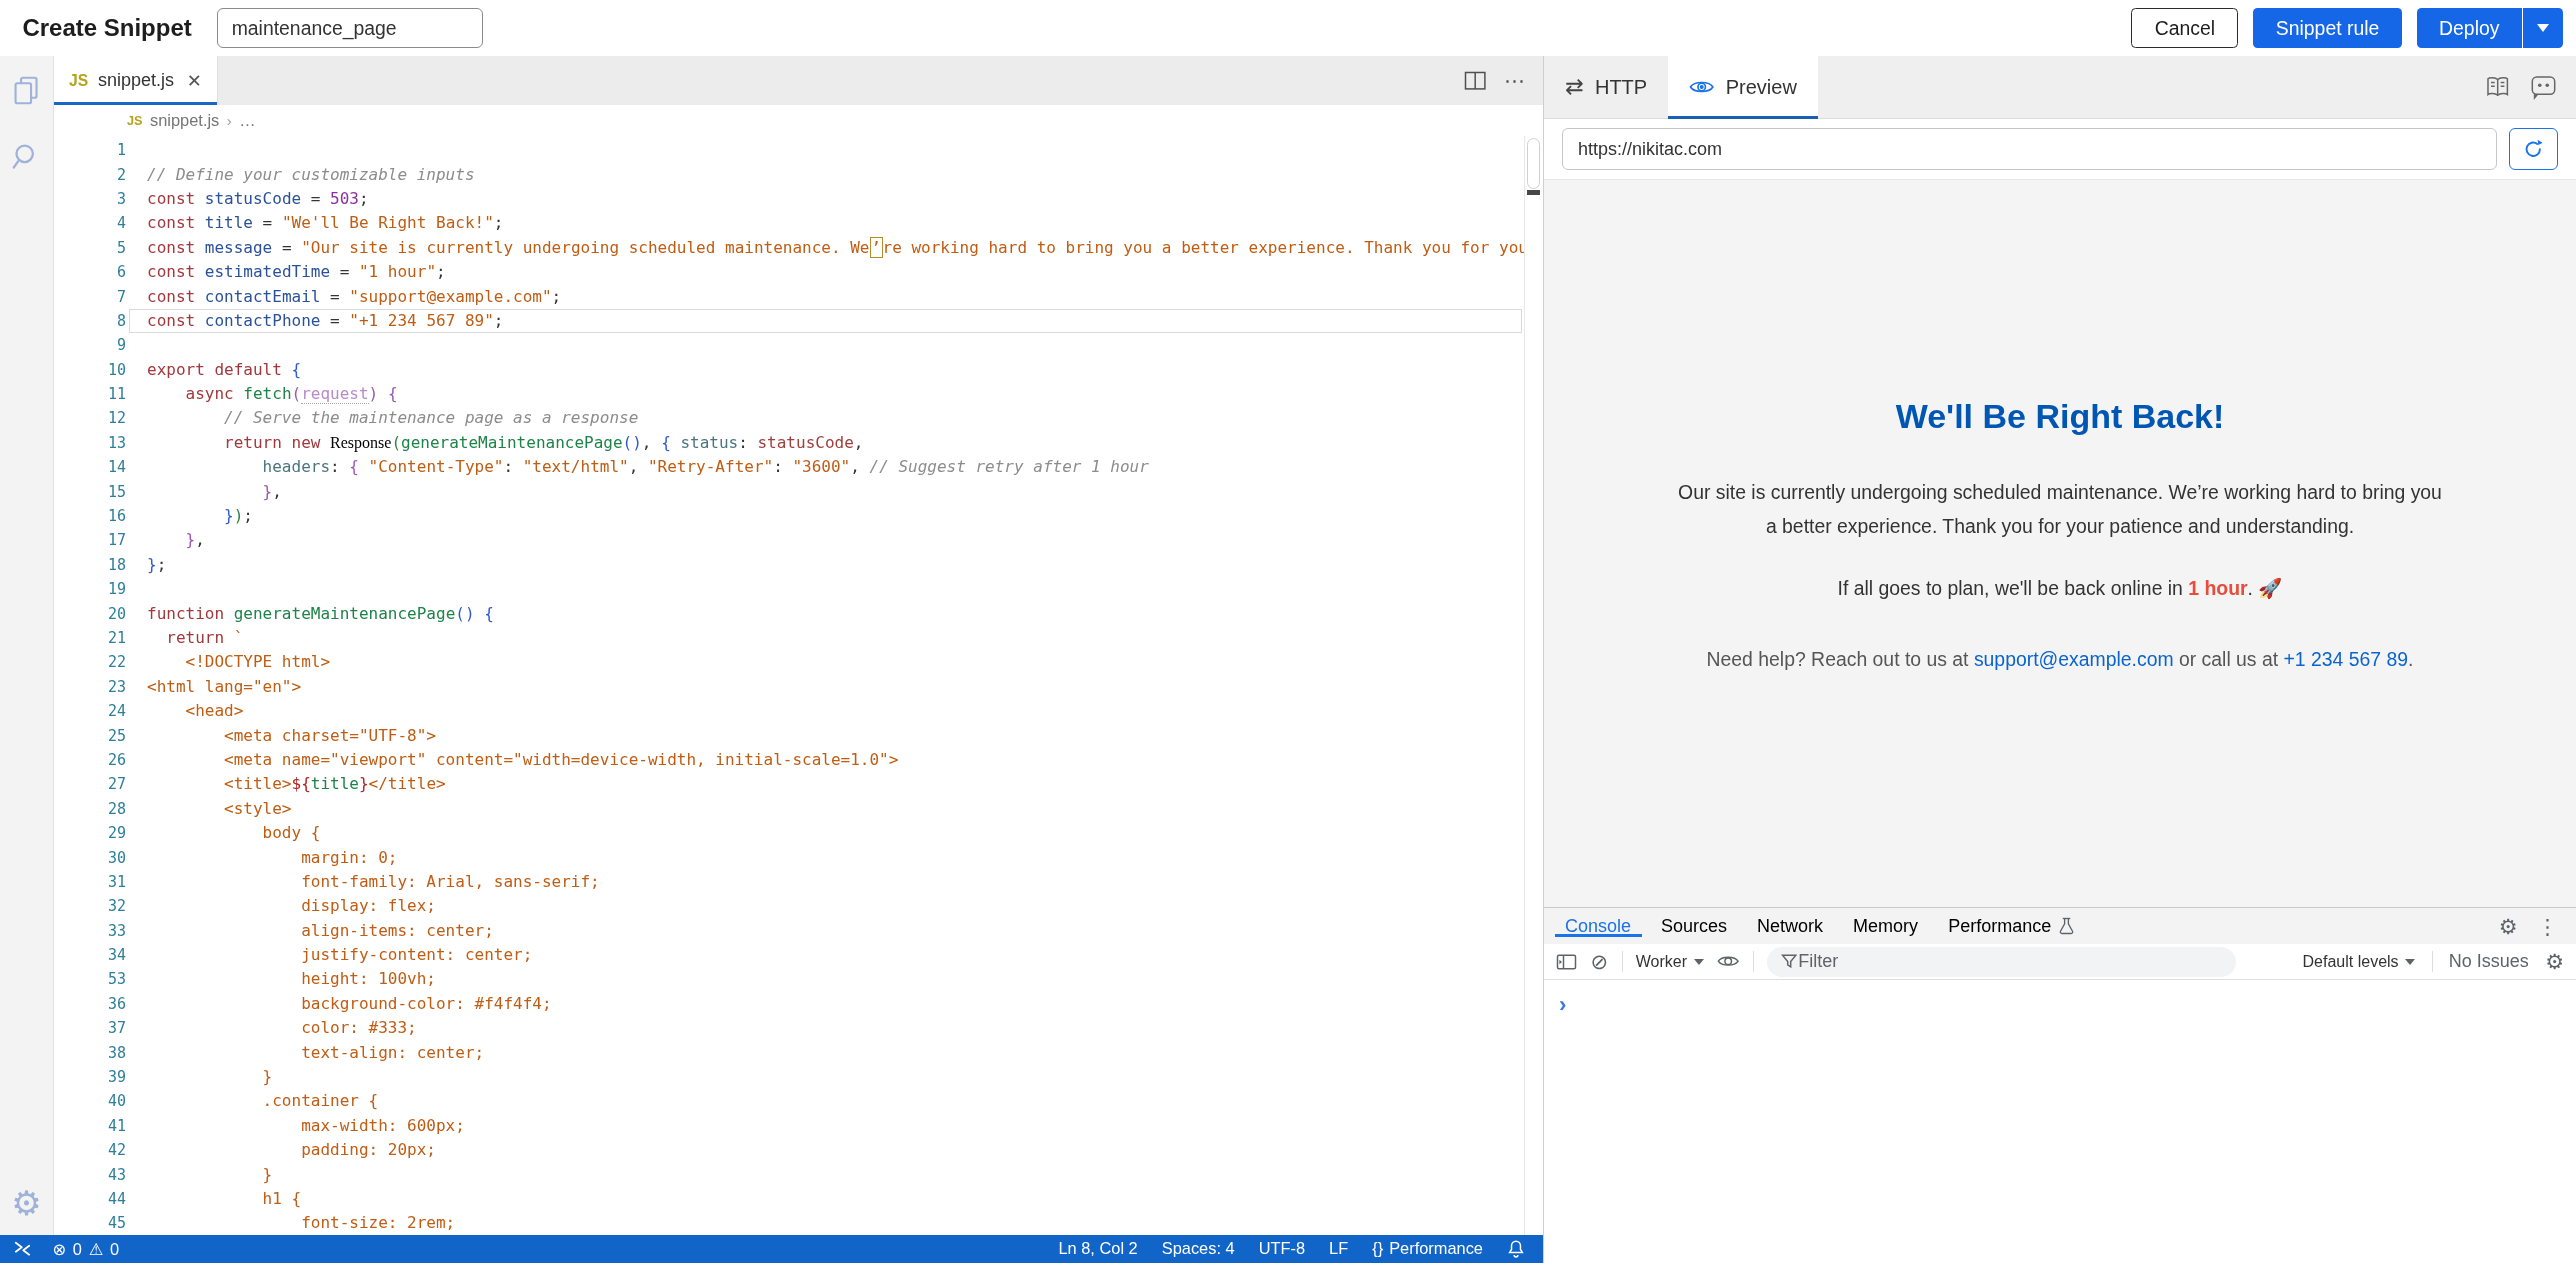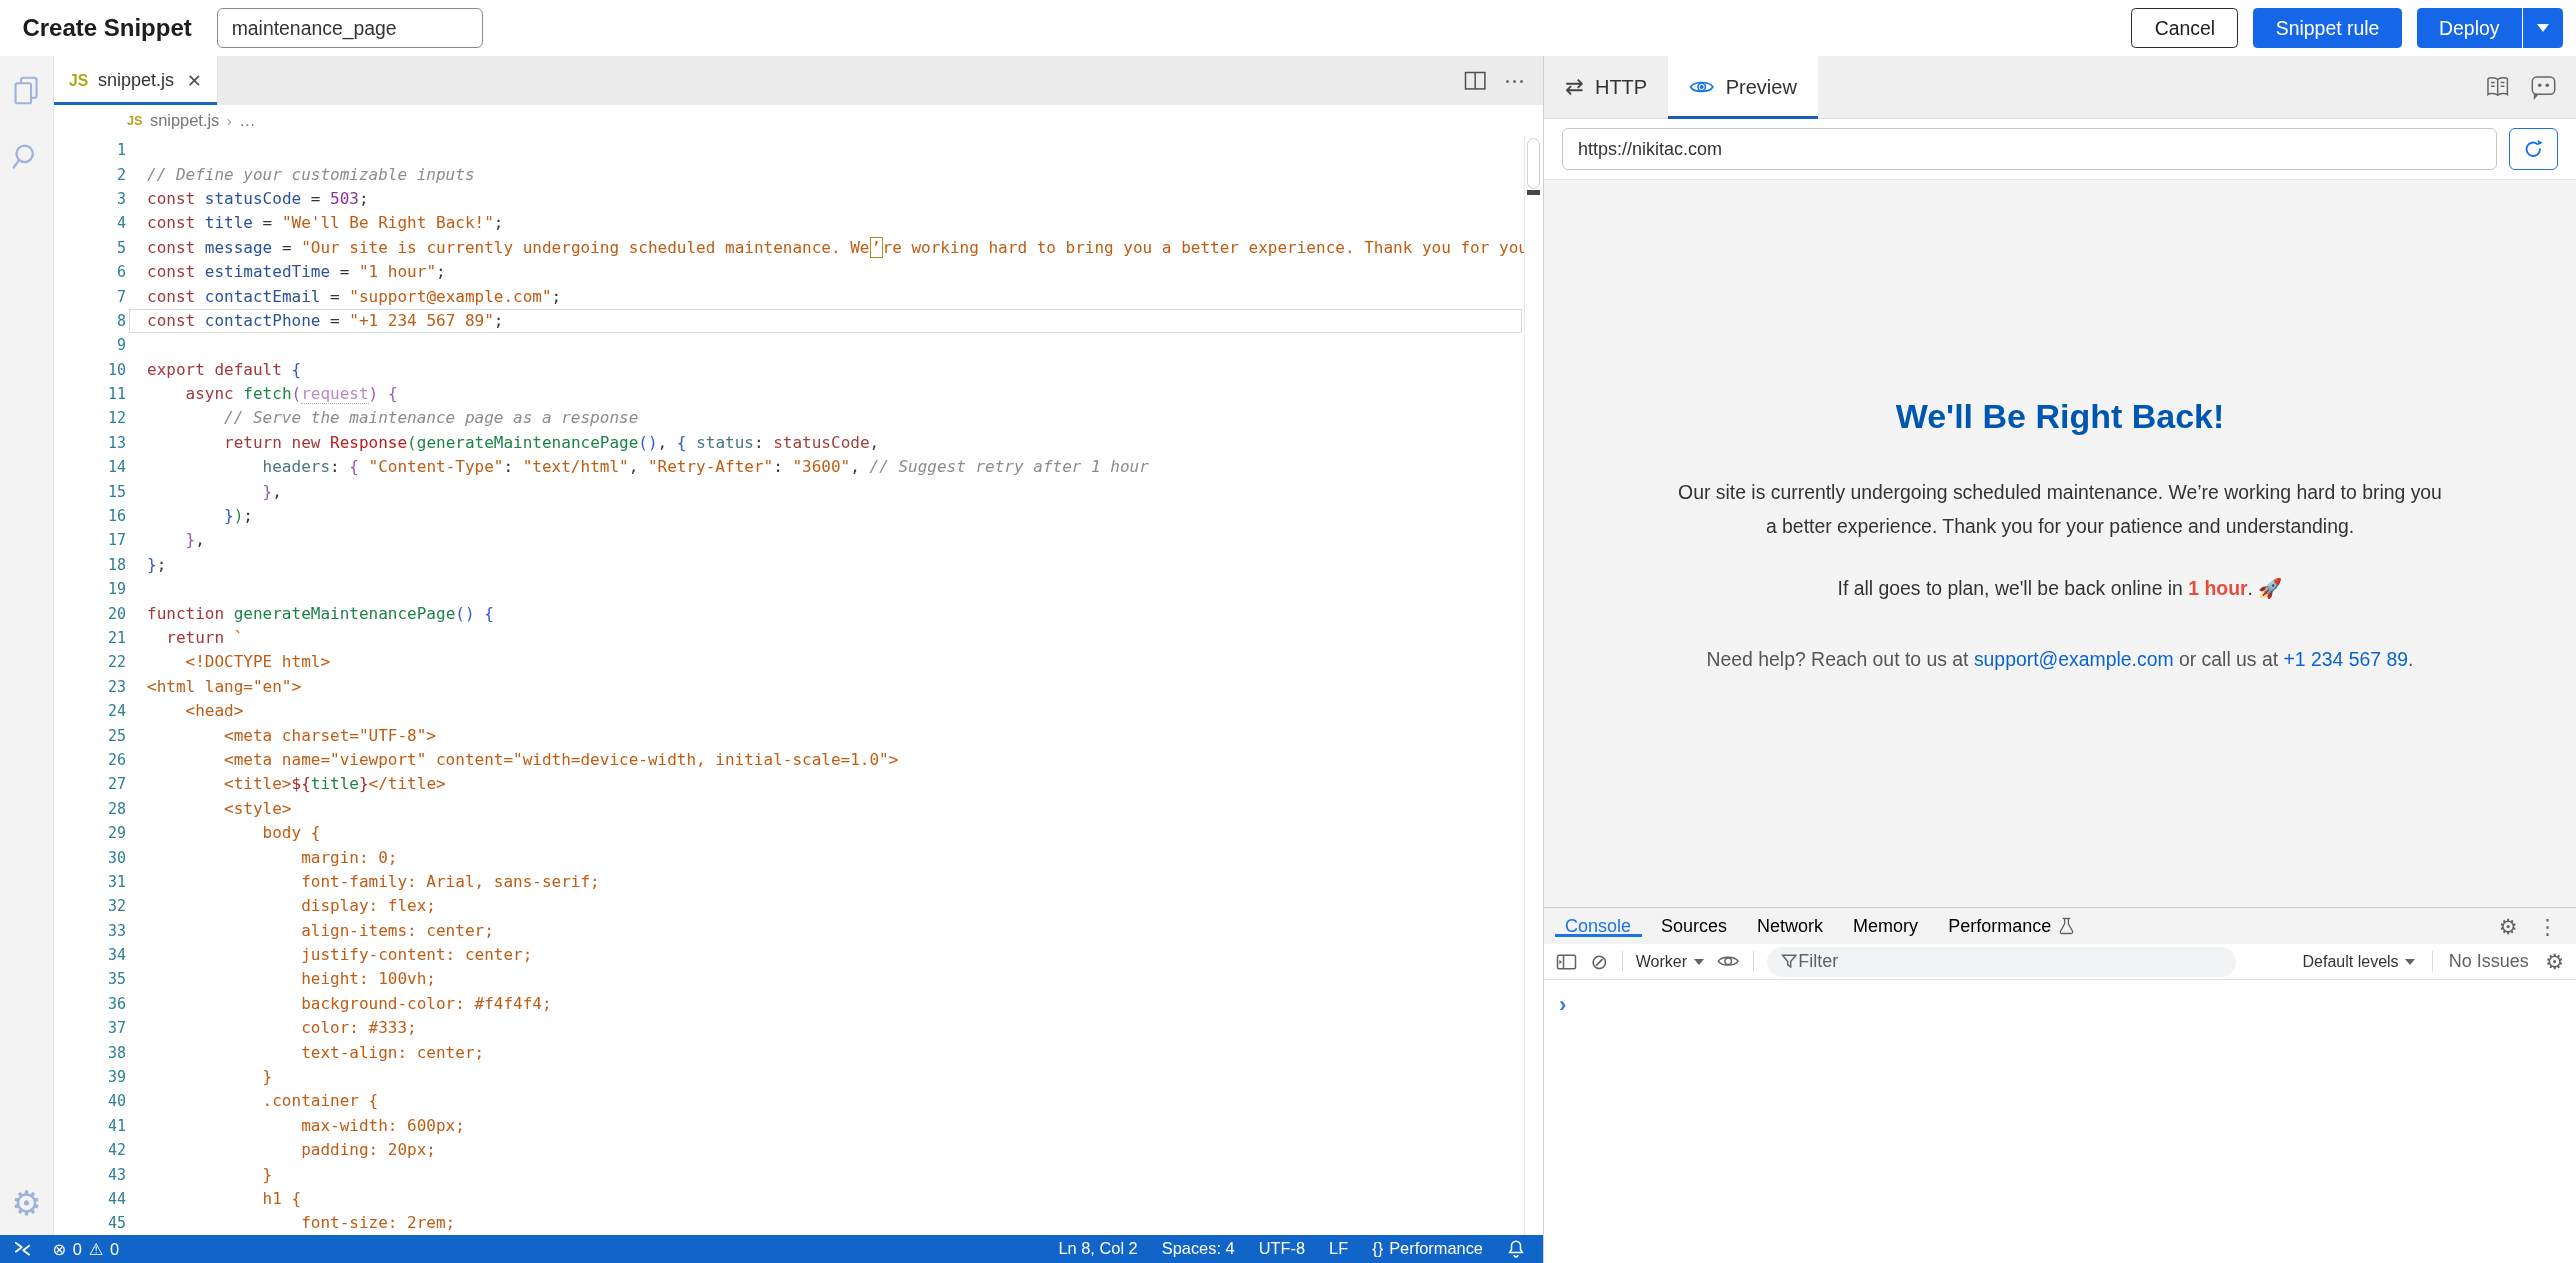--- a/index.html
+++ b/index.html
@@ -48,21 +48,21 @@
   .breadcrumb .js-badge{font-size:12.7px;}
   .crumb-sep{color:#9a9a9a;font-size:15px;}
 
   .code-area{flex:1;position:relative;overflow:hidden;font-family:"DejaVu Sans Mono",monospace;font-size:16px;}
   .code-lines{position:absolute;top:2.2px;left:0;right:19.4px;}
   .cl{display:flex;height:24.4px;line-height:24.4px;white-space:pre;position:relative;}
   .ln{flex:0 0 72px;text-align:right;color:#2e7f99;font-size:15px;}
   .lc{padding-left:21px;flex:1;min-width:0;overflow:hidden;color:#333;}
   .cl.current::after{content:"";position:absolute;left:75px;right:1.5px;top:0;bottom:0;border:1.1px solid #d9d9d9;pointer-events:none;}
   .tk-k{color:#a2383c;} .tk-v{color:#2a5199;} .tk-s{color:#c05d14;} .tk-n{color:#8d2f9e;}
-  .tk-c{color:#8c8c8c;font-style:italic;} .tk-f{color:#1e8348;} .tk-cl{color:#b91c1c;}
+  .tk-c{color:#8c8c8c;font-style:italic;} .tk-f{color:#1e8348;} .tk-cl{color:#000000;font-family:Liberation Serif, serif;}
   .tk-p{color:#4a7680;} .tk-r{color:#a0403c;} .tk-i{color:#b02425;}
   .tk-b1{color:#2f5bd0;} .tk-b2{color:#9959b5;} .tk-b3{color:#2f8543;}
   .tk-pr{color:#b88bc9;border-bottom:1.5px dotted #a9a9a9;}
   .tk-u{border:1.1px solid #b58c2a;color:#c05d14;padding:0 0.7px;}
 
   .overview{position:absolute;top:0;right:0;width:19.4px;bottom:0;border-left:0.7px solid #e8e8e8;background:#fff;}
   .ov-thumb{position:absolute;top:1.5px;left:2.2px;width:13.5px;height:51px;border:0.7px solid #d0d0d0;border-radius:6.7px;background:#fff;}
   .ov-cursor{position:absolute;top:54px;left:2.2px;width:13.5px;height:4.5px;background:#474747;}
 
   .statusbar{flex:0 0 28px;background:#1164c8;color:#fff;display:flex;align-items:center;font-size:16.4px;padding:0 18px 0 12px;gap:19.4px;}
@@ -210,21 +210,21 @@
                 <div class="cl"><span class="ln">25</span><span class="lc"><span>        </span><span class="tk-s">&lt;meta charset="UTF-8"&gt;</span></span></div>
                 <div class="cl"><span class="ln">26</span><span class="lc"><span>        </span><span class="tk-s">&lt;meta name="viewport" content="width=device-width, initial-scale=1.0"&gt;</span></span></div>
                 <div class="cl"><span class="ln">27</span><span class="lc"><span>        </span><span class="tk-s">&lt;title&gt;</span><span class="tk-i">${</span><span class="tk-f">title</span><span class="tk-i">}</span><span class="tk-s">&lt;/title&gt;</span></span></div>
                 <div class="cl"><span class="ln">28</span><span class="lc"><span>        </span><span class="tk-s">&lt;style&gt;</span></span></div>
                 <div class="cl"><span class="ln">29</span><span class="lc"><span>            </span><span class="tk-s">body {</span></span></div>
                 <div class="cl"><span class="ln">30</span><span class="lc"><span>                </span><span class="tk-s">margin: 0;</span></span></div>
                 <div class="cl"><span class="ln">31</span><span class="lc"><span>                </span><span class="tk-s">font-family: Arial, sans-serif;</span></span></div>
                 <div class="cl"><span class="ln">32</span><span class="lc"><span>                </span><span class="tk-s">display: flex;</span></span></div>
                 <div class="cl"><span class="ln">33</span><span class="lc"><span>                </span><span class="tk-s">align-items: center;</span></span></div>
                 <div class="cl"><span class="ln">34</span><span class="lc"><span>                </span><span class="tk-s">justify-content: center;</span></span></div>
-                <div class="cl"><span class="ln">35</span><span class="lc"><span>                </span><span class="tk-s">height: 100vh;</span></span></div>
+                <div class="cl"><span class="ln">53</span><span class="lc"><span>                </span><span class="tk-s">height: 100vh;</span></span></div>
                 <div class="cl"><span class="ln">36</span><span class="lc"><span>                </span><span class="tk-s">background-color: #f4f4f4;</span></span></div>
                 <div class="cl"><span class="ln">37</span><span class="lc"><span>                </span><span class="tk-s">color: #333;</span></span></div>
                 <div class="cl"><span class="ln">38</span><span class="lc"><span>                </span><span class="tk-s">text-align: center;</span></span></div>
                 <div class="cl"><span class="ln">39</span><span class="lc"><span>            </span><span class="tk-s">}</span></span></div>
                 <div class="cl"><span class="ln">40</span><span class="lc"><span>            </span><span class="tk-s">.container {</span></span></div>
                 <div class="cl"><span class="ln">41</span><span class="lc"><span>                </span><span class="tk-s">max-width: 600px;</span></span></div>
                 <div class="cl"><span class="ln">42</span><span class="lc"><span>                </span><span class="tk-s">padding: 20px;</span></span></div>
                 <div class="cl"><span class="ln">43</span><span class="lc"><span>            </span><span class="tk-s">}</span></span></div>
                 <div class="cl"><span class="ln">44</span><span class="lc"><span>            </span><span class="tk-s">h1 {</span></span></div>
                 <div class="cl"><span class="ln">45</span><span class="lc"><span>                </span><span class="tk-s">font-size: 2rem;</span></span></div>

